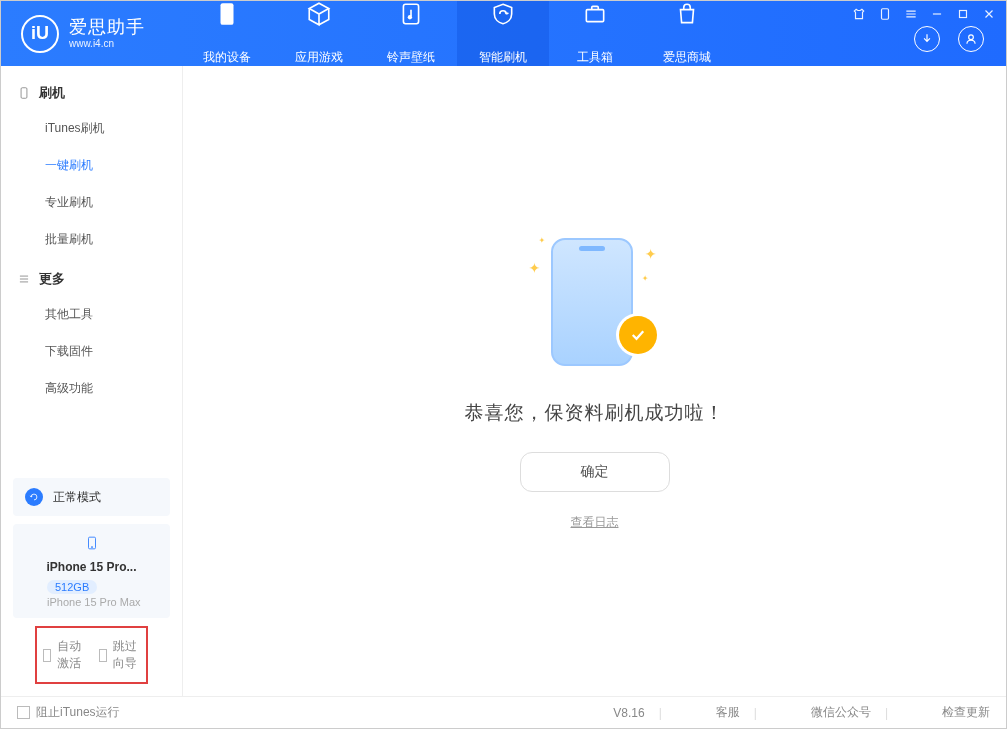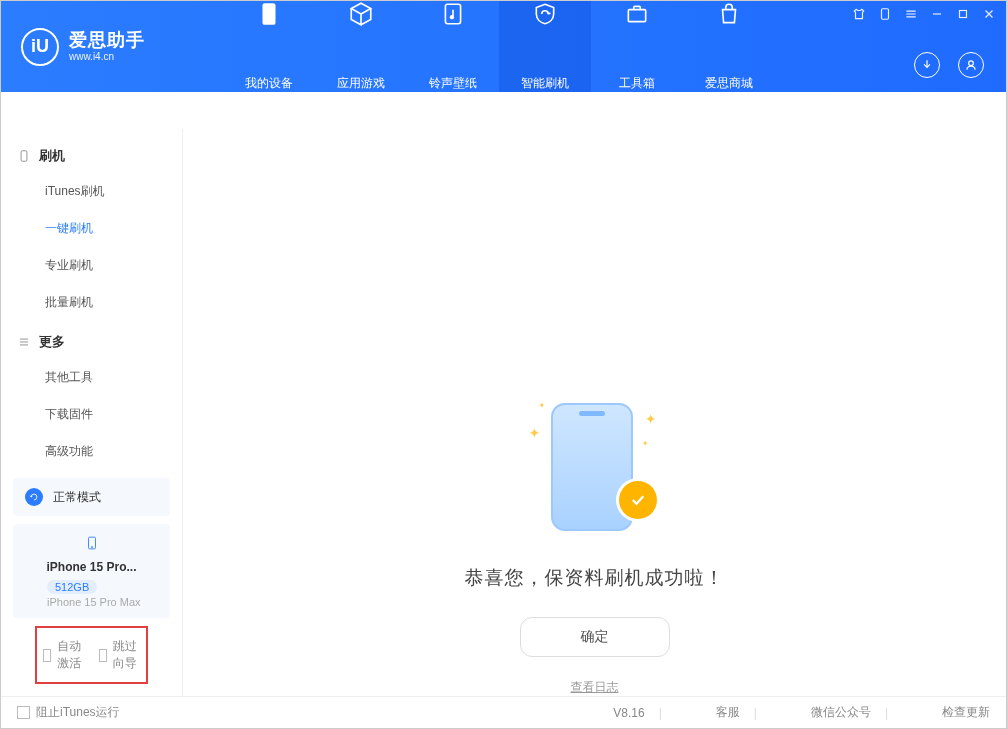--- a/index.html
+++ b/index.html
@@ -1,36 +1,36 @@
 <!DOCTYPE html>
 <html><head>
 <meta charset="utf-8">
 <style>
   * { box-sizing: border-box; margin: 0; padding: 0; font-family: "Microsoft YaHei", "PingFang SC", sans-serif; }
   body { width: 1007px; height: 729px; overflow: hidden; background: #fff; }
   .app { display: flex; flex-direction: column; height: 100%; border: 1px solid #ccc; }
   
-  .header { height: 91px; background: linear-gradient(90deg, #2b7cff 0%, #1f6bff 100%); display: flex; align-items: stretch; color: #fff; position: relative; gap: 42px; }
+  .header { height: 65px; background: linear-gradient(90deg, #2b7cff 0%, #1f6bff 100%); display: flex; align-items: stretch; color: #fff; position: relative; }
   .brand { display: flex; align-items: center; padding: 0 18px 0 20px; gap: 10px; min-width: 180px; }
   .brand-logo { width: 38px; height: 38px; border: 2px solid #fff; border-radius: 50%; display: flex; align-items: center; justify-content: center; font-weight: bold; font-size: 18px; }
   .brand-text { display: flex; flex-direction: column; line-height: 1.2; }
-  .brand-title { font-size: 18px; font-weight: 700; letter-spacing: 1px; }
+  .brand-title { font-size: 18px; font-weight: 400; letter-spacing: 1px; }
   .brand-sub { font-size: 10px; opacity: 0.9; }
   .nav { display: flex; align-items: stretch; }
   .nav-item { width: 92px; display: flex; flex-direction: column; align-items: center; justify-content: space-between; gap: 6px; font-size: 12px; cursor: pointer; }
   .nav-item.active { background: rgba(0, 60, 200, 0.25); }
   .nav-icon { width: 26px; height: 26px; display: flex; align-items: center; justify-content: center; }
   .nav-icon svg { width: 26px; height: 26px; fill: none; stroke: #fff; stroke-width: 1.5; }
   .win-controls-top { position: absolute; top: 6px; right: 10px; display: flex; gap: 12px; align-items: center; opacity: 0.9; }
   .win-controls-top span, .win-controls-top svg { width: 14px; height: 14px; cursor: pointer; color: #fff; font-size: 14px; display: inline-flex; align-items: center; justify-content: center; }
   .hdr-right-icons { position: absolute; bottom: 14px; right: 22px; display: flex; gap: 18px; }
   .hdr-right-icons .ic { width: 26px; height: 26px; border: 1.5px solid #fff; border-radius: 50%; display: flex; align-items: center; justify-content: center; cursor: pointer; }
   .hdr-right-icons svg { width: 14px; height: 14px; stroke: #fff; fill: none; stroke-width: 2; }
   
-  .body { flex: 1; display: flex; min-height: 0; align-items: flex-end; }
+  .body { flex: 1; display: flex; min-height: 0; }
   .sidebar { width: 182px; border-right: 1px solid #eee; display: flex; flex-direction: column; background: #fff; }
   .side-scroll { flex: 1; overflow: auto; padding-top: 6px; }
   .side-group-hdr { display: flex; align-items: center; gap: 8px; padding: 12px 16px 8px; font-size: 13px; color: #333; font-weight: 600; }
   .side-group-hdr svg { width: 14px; height: 14px; stroke: #888; fill: none; stroke-width: 1.5; }
   .side-item { padding: 10px 16px 10px 44px; font-size: 12px; color: #555; cursor: pointer; }
   .side-item.active { color: #2b7cff; }
   .side-bottom { padding: 8px 12px 12px; }
   .mode-card { background: #f5f8fc; border-radius: 4px; padding: 10px 12px; display: flex; align-items: center; gap: 10px; font-size: 12px; color: #333; margin-bottom: 8px; }
   .mode-card .dot { width: 18px; height: 18px; border-radius: 50%; background: #2b7cff; display: flex; align-items: center; justify-content: center; }
   .mode-card .dot svg { width: 10px; height: 10px; fill: #fff; }

